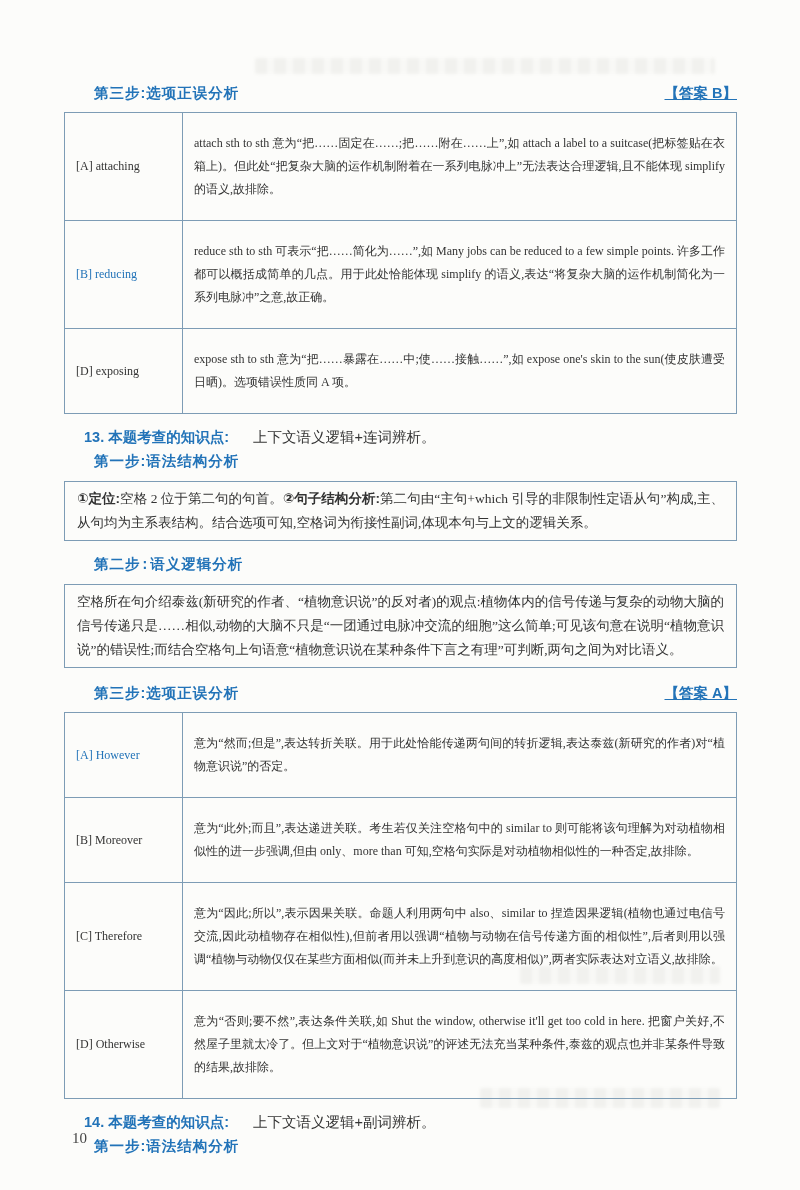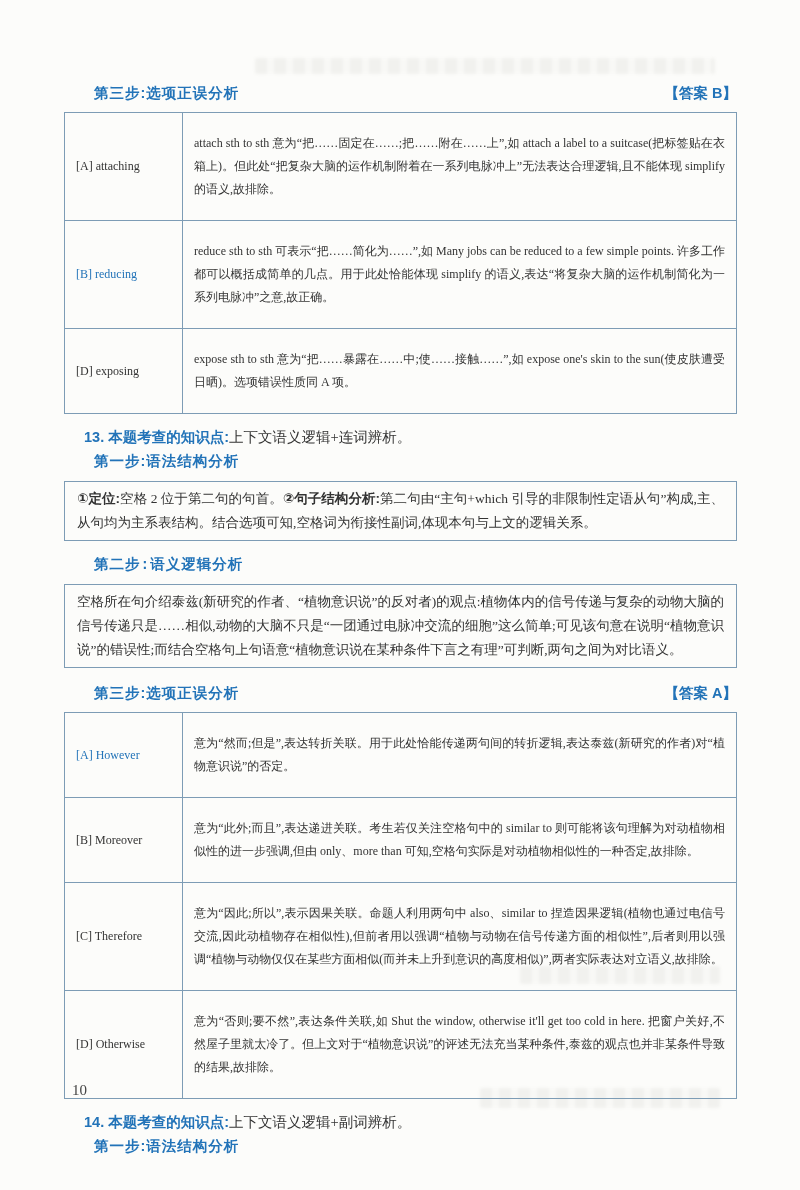--- a/index.html
+++ b/index.html
@@ -13,48 +13,49 @@
 
   .step-row { display:flex; justify-content:space-between; align-items:baseline;text-align:right; }
   .step {
     color:#2273b8; font-weight:700; font-size:14.5px; letter-spacing:1px;
     font-family:"Liberation Sans","DejaVu Sans",sans-serif;
   }
   .indent { padding-left:30px; }
   .answer {
     color:#2273b8; font-weight:700; font-size:14.5px;
     font-family:"Liberation Sans","DejaVu Sans",sans-serif;
+    text-decoration:underline;
   }
 
   table.opt-table { width:100%; border-collapse:collapse; margin-top:9px; }
   table.opt-table td {
     border:1px solid #7d9cb5; font-size:12px; line-height:23px;
     padding:19px 11px; text-align:justify; vertical-align:middle;
   }
   td.opt { width:118px; text-align:left; padding-left:13px; font-size:14px; white-space:nowrap; }
   td.opt.hl { color:#2273b8; }
 
   .qline { margin-top:13px; padding-left:20px; font-size:14.5px; line-height:21px; }
   .qlabel { color:#2273b8; font-weight:700; font-family:"Liberation Sans","DejaVu Sans",sans-serif; }
-  .qtext  { font-family:Liberation Serif, serif; }
+  .qtext  { font-family:Liberation Sans, sans-serif;margin-left:24px; }
 
   .step-single { margin-top:4px; }
 
   .box {
     border:1px solid #7d9cb5; margin-top:10px; padding:5px 12px;
     font-size:13.5px; line-height:24px; text-align:justify;
   }
   .blabel { font-weight:700; font-family:"Liberation Sans","DejaVu Sans",sans-serif; }
   .blank { display:inline-block; border-bottom:1px solid #444; padding:0 13px; line-height:18px; }
 
   .mt-first { margin-top:84px; }
   .mt-sec   { margin-top:14px;font-family:Liberation Mono, monospace; }
   .mt-tbl2  { margin-top:16px; }
 
-  .pageno { position:absolute; left:72px; top:1082px; font-size:15px; color:#444; }
+  .pageno { position:absolute; left:72px; top:1130px; font-size:15px; color:#444; }
 
   .ghost {
     position:absolute; opacity:.45; filter:blur(1.5px); pointer-events:none;
     background:repeating-linear-gradient(90deg,#e4e4e0 0 12px,#f5f5f2 12px 19px);
     border-radius:2px;
   }
 </style>
 </head>
 <body>
 

